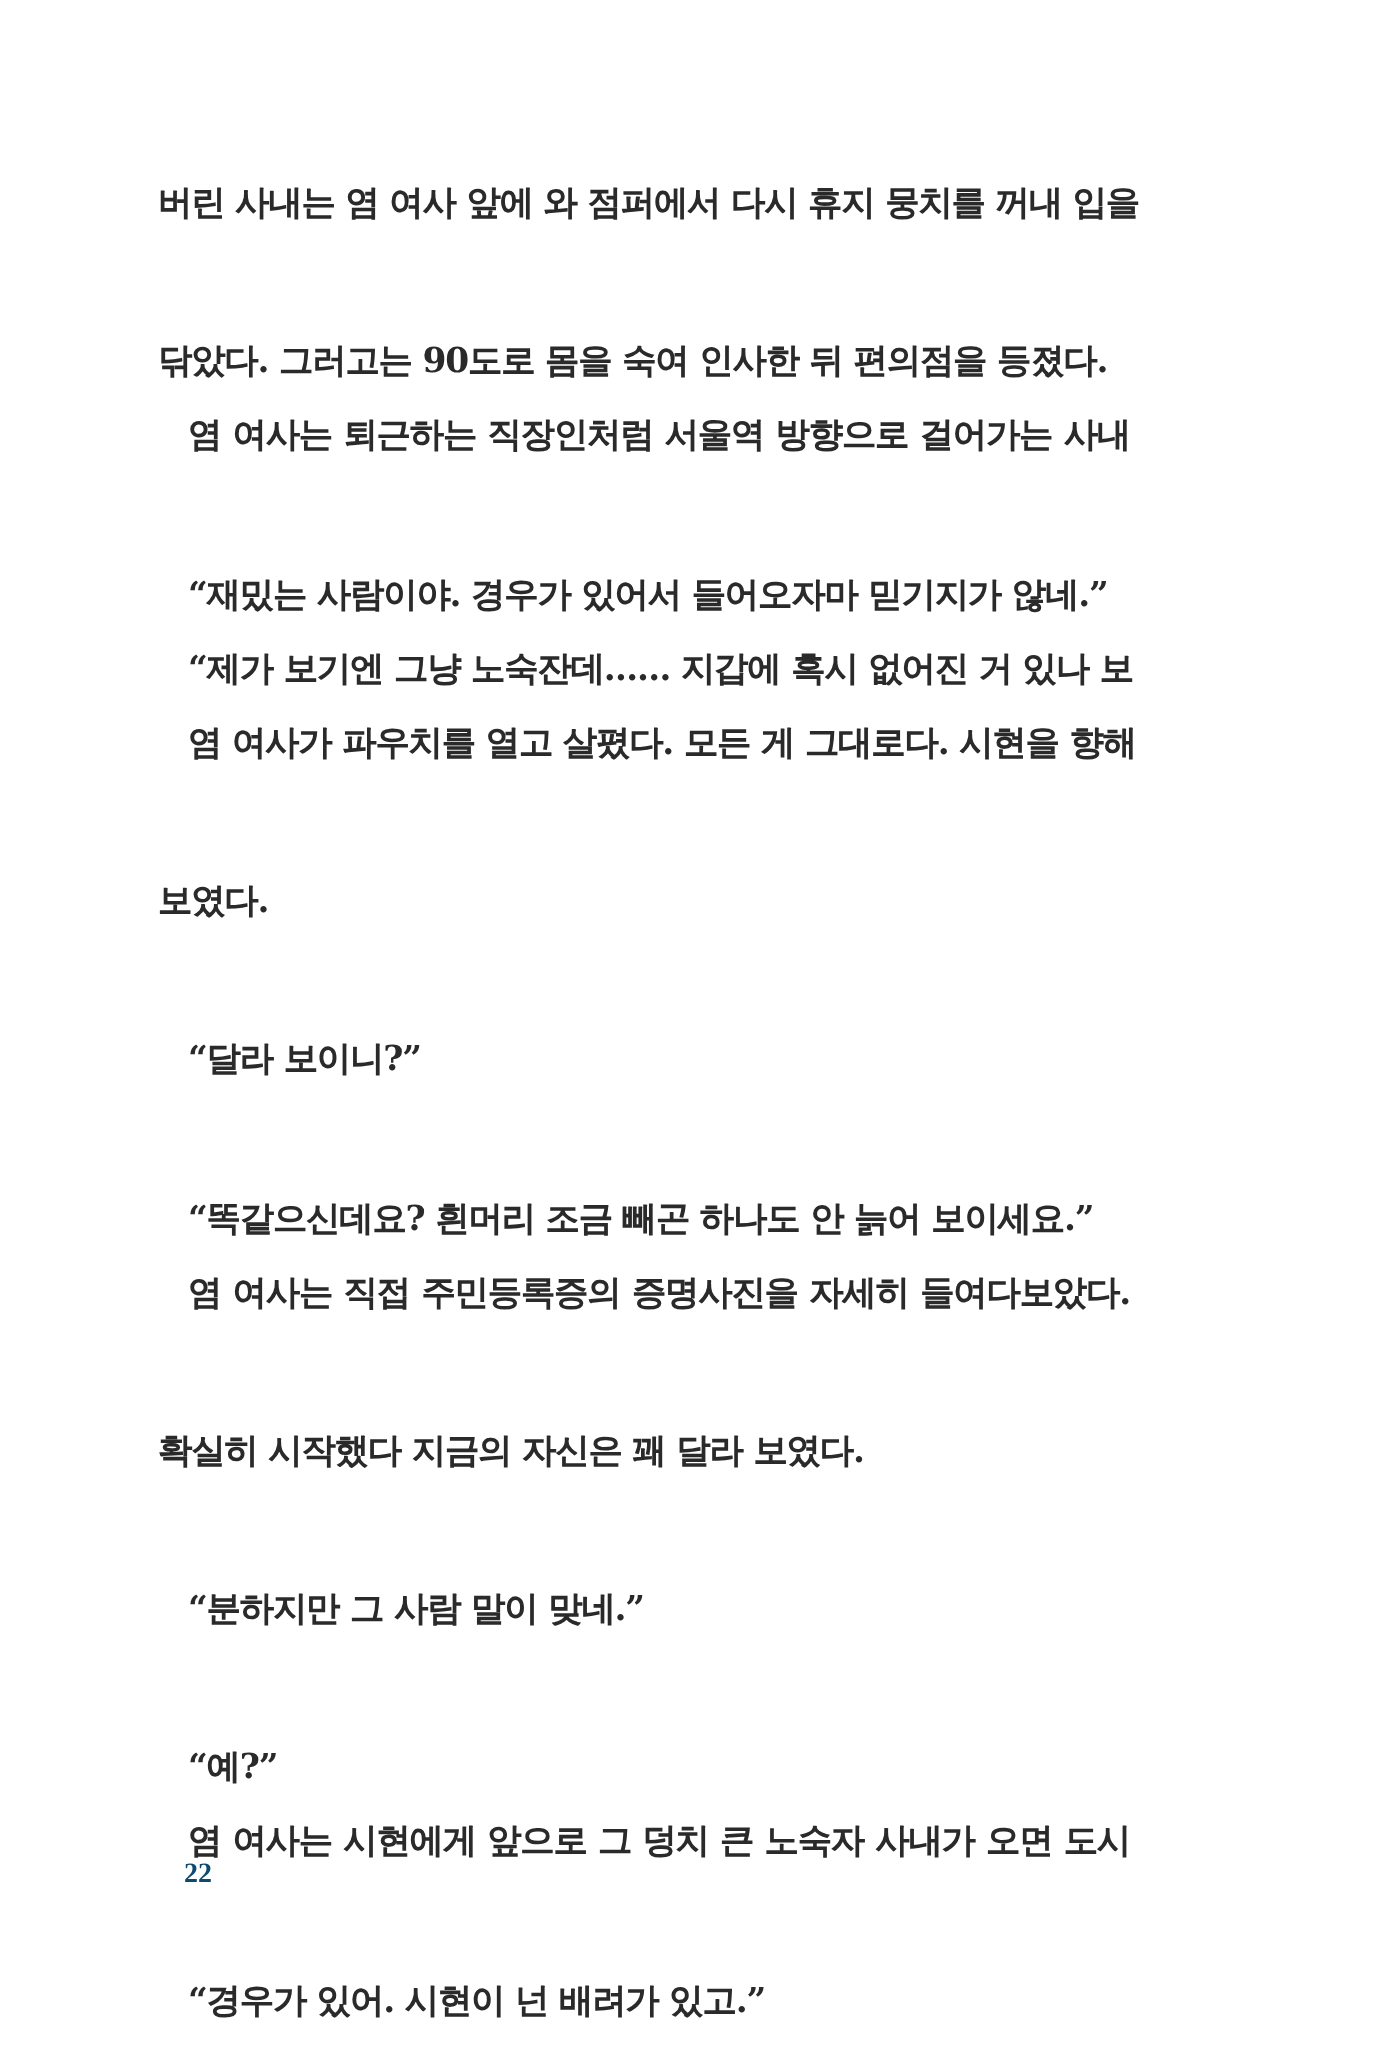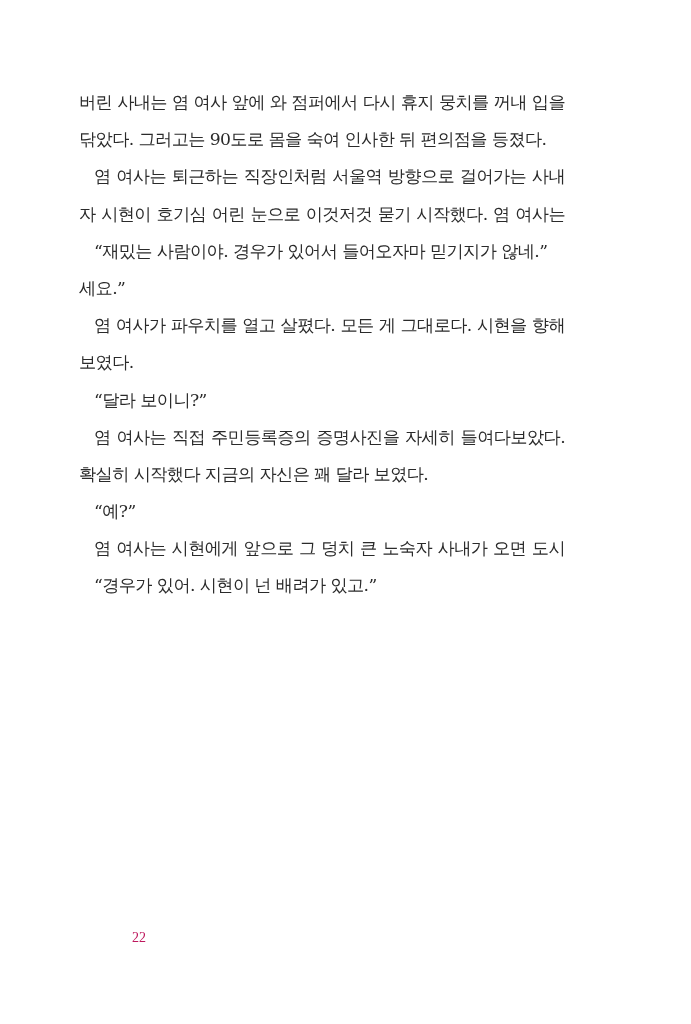--- a/index.html
+++ b/index.html
@@ -13,67 +13,69 @@
       position: relative;
       overflow: hidden;
       font-family: "DejaVu Serif", "Liberation Serif", serif;
       color: #2a2a2a;
     }
     .page {
       position: absolute;
       left: 0; top: 0;
       width: 691px;
       height: 850px;
+      font-weight: bold;
     }
     .body-text {
       position: absolute;
       left: 79px;
       top: 84px;
       width: 486px;
     }
     .line {
       height: 37.2px;
       line-height: 37.2px;
       font-size: 17.2px;
       white-space: nowrap;
       letter-spacing: -0.6px;
       text-align: justify;
       text-align-last: justify;
     }
     .line.last {
       text-align-last: left;
+      margin-top: 42px;
     }
     .line.indent {
       padding-left: 15px;
     }
     .page-number {
       position: absolute;
       left: 92px;
       top: 930px;
       font-size: 14px;
-      color: #be185d;
+      color: #0c4a6e;
       font-family: "Liberation Serif", "DejaVu Serif", serif;
-      margin-left: 40px;
     }
   </style>
 </head>
 <body>
 
 <div class="page">
   <div class="body-text">
     <div class="line">버린 사내는 염 여사 앞에 와 점퍼에서 다시 휴지 뭉치를 꺼내 입을</div>
     <div class="line last">닦았다. 그러고는 90도로 몸을 숙여 인사한 뒤 편의점을 등졌다.</div>
     <div class="line indent">염 여사는 퇴근하는 직장인처럼 서울역 방향으로 걸어가는 사내</div>
-    <div class="line">자 시현이 호기심 어린 눈으로 이것저것 묻기 시작했다. 염 여사는</div>
     <div class="line indent last">“재밌는 사람이야. 경우가 있어서 들어오자마 믿기지가 않네.”</div>
-    <div class="line last">세요.”</div>
+    <div class="line indent">“제가 보기엔 그냥 노숙잔데…… 지갑에 혹시 없어진 거 있나 보</div>
     <div class="line indent">염 여사가 파우치를 열고 살폈다. 모든 게 그대로다. 시현을 향해</div>
     <div class="line last">보였다.</div>
     <div class="line indent last">“달라 보이니?”</div>
+    <div class="line indent last">“똑같으신데요? 흰머리 조금 빼곤 하나도 안 늙어 보이세요.”</div>
     <div class="line indent">염 여사는 직접 주민등록증의 증명사진을 자세히 들여다보았다.</div>
     <div class="line last">확실히 시작했다 지금의 자신은 꽤 달라 보였다.</div>
+    <div class="line indent last">“분하지만 그 사람 말이 맞네.”</div>
     <div class="line indent last">“예?”</div>
     <div class="line indent">염 여사는 시현에게 앞으로 그 덩치 큰 노숙자 사내가 오면 도시</div>
     <div class="line indent last">“경우가 있어. 시현이 넌 배려가 있고.”</div>
   </div>
 
   <div class="page-number">22</div>
 </div>
 
 </body></html>

